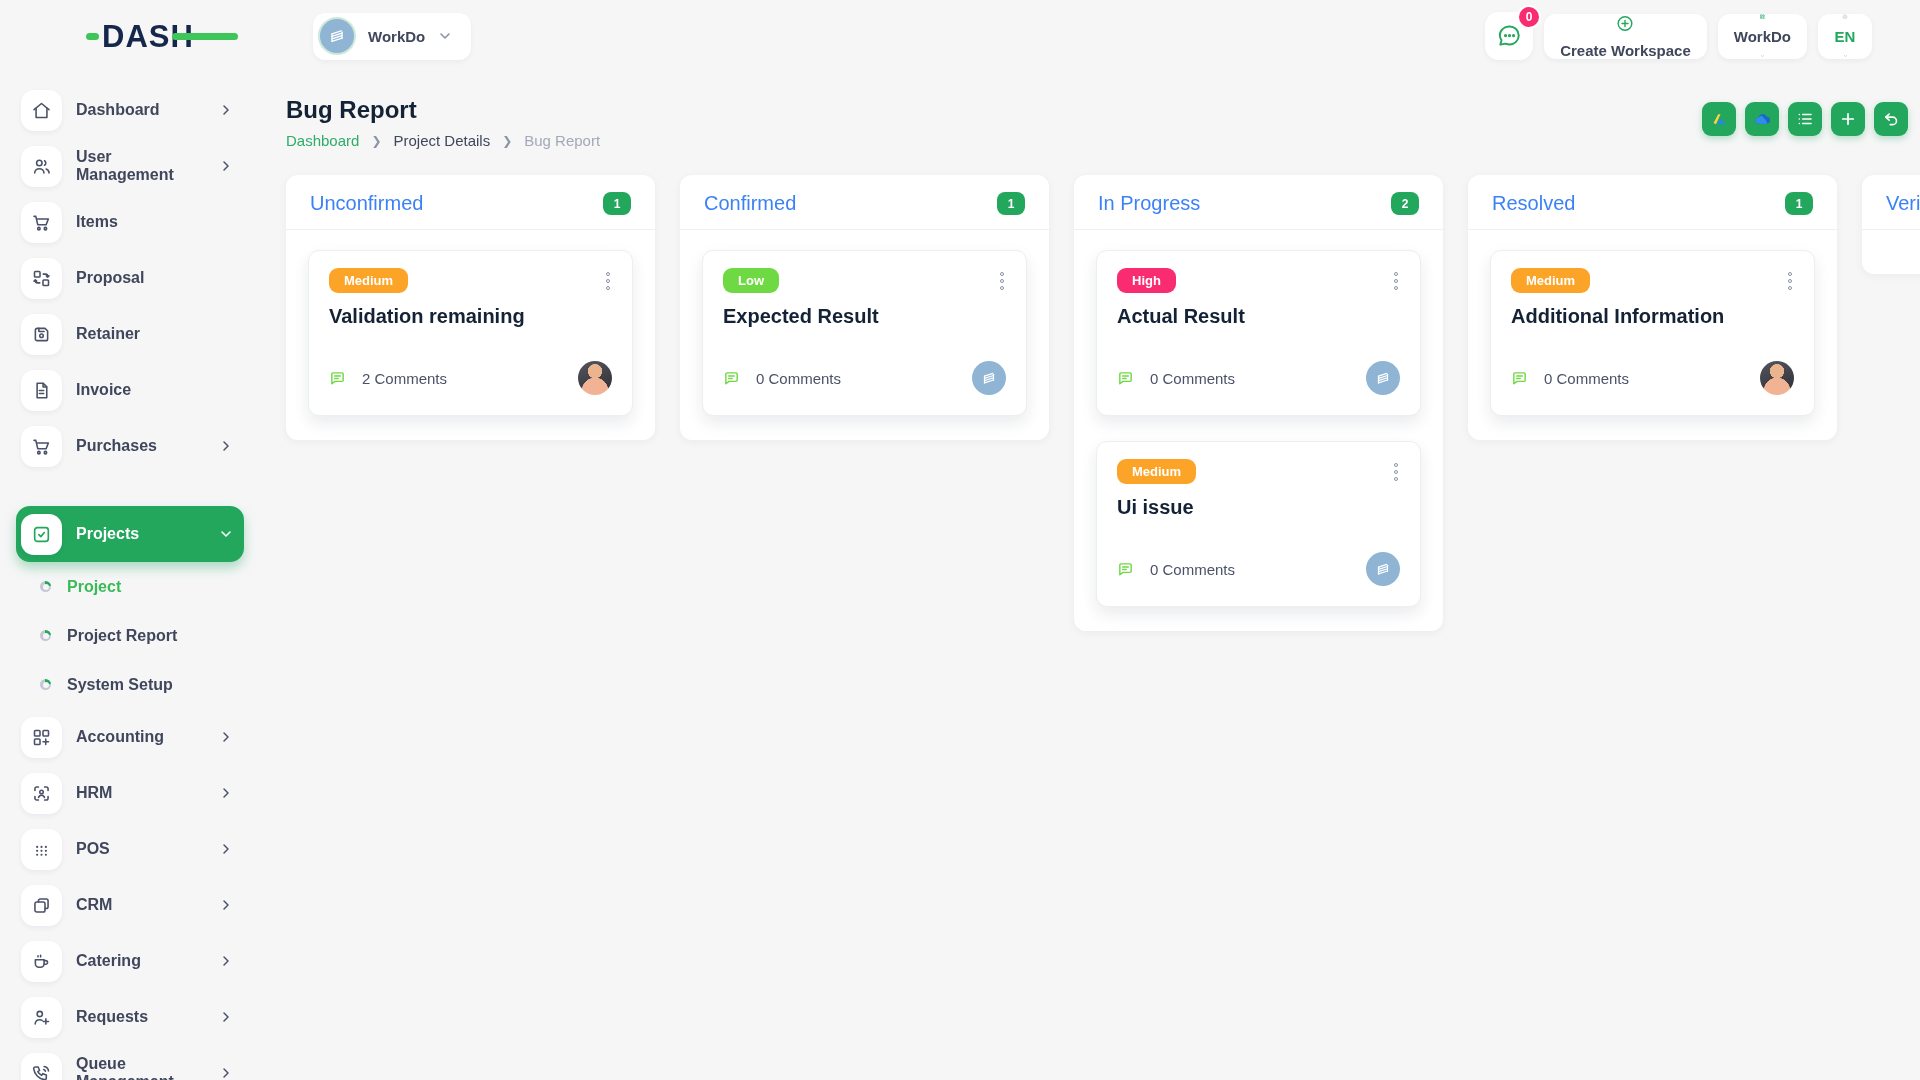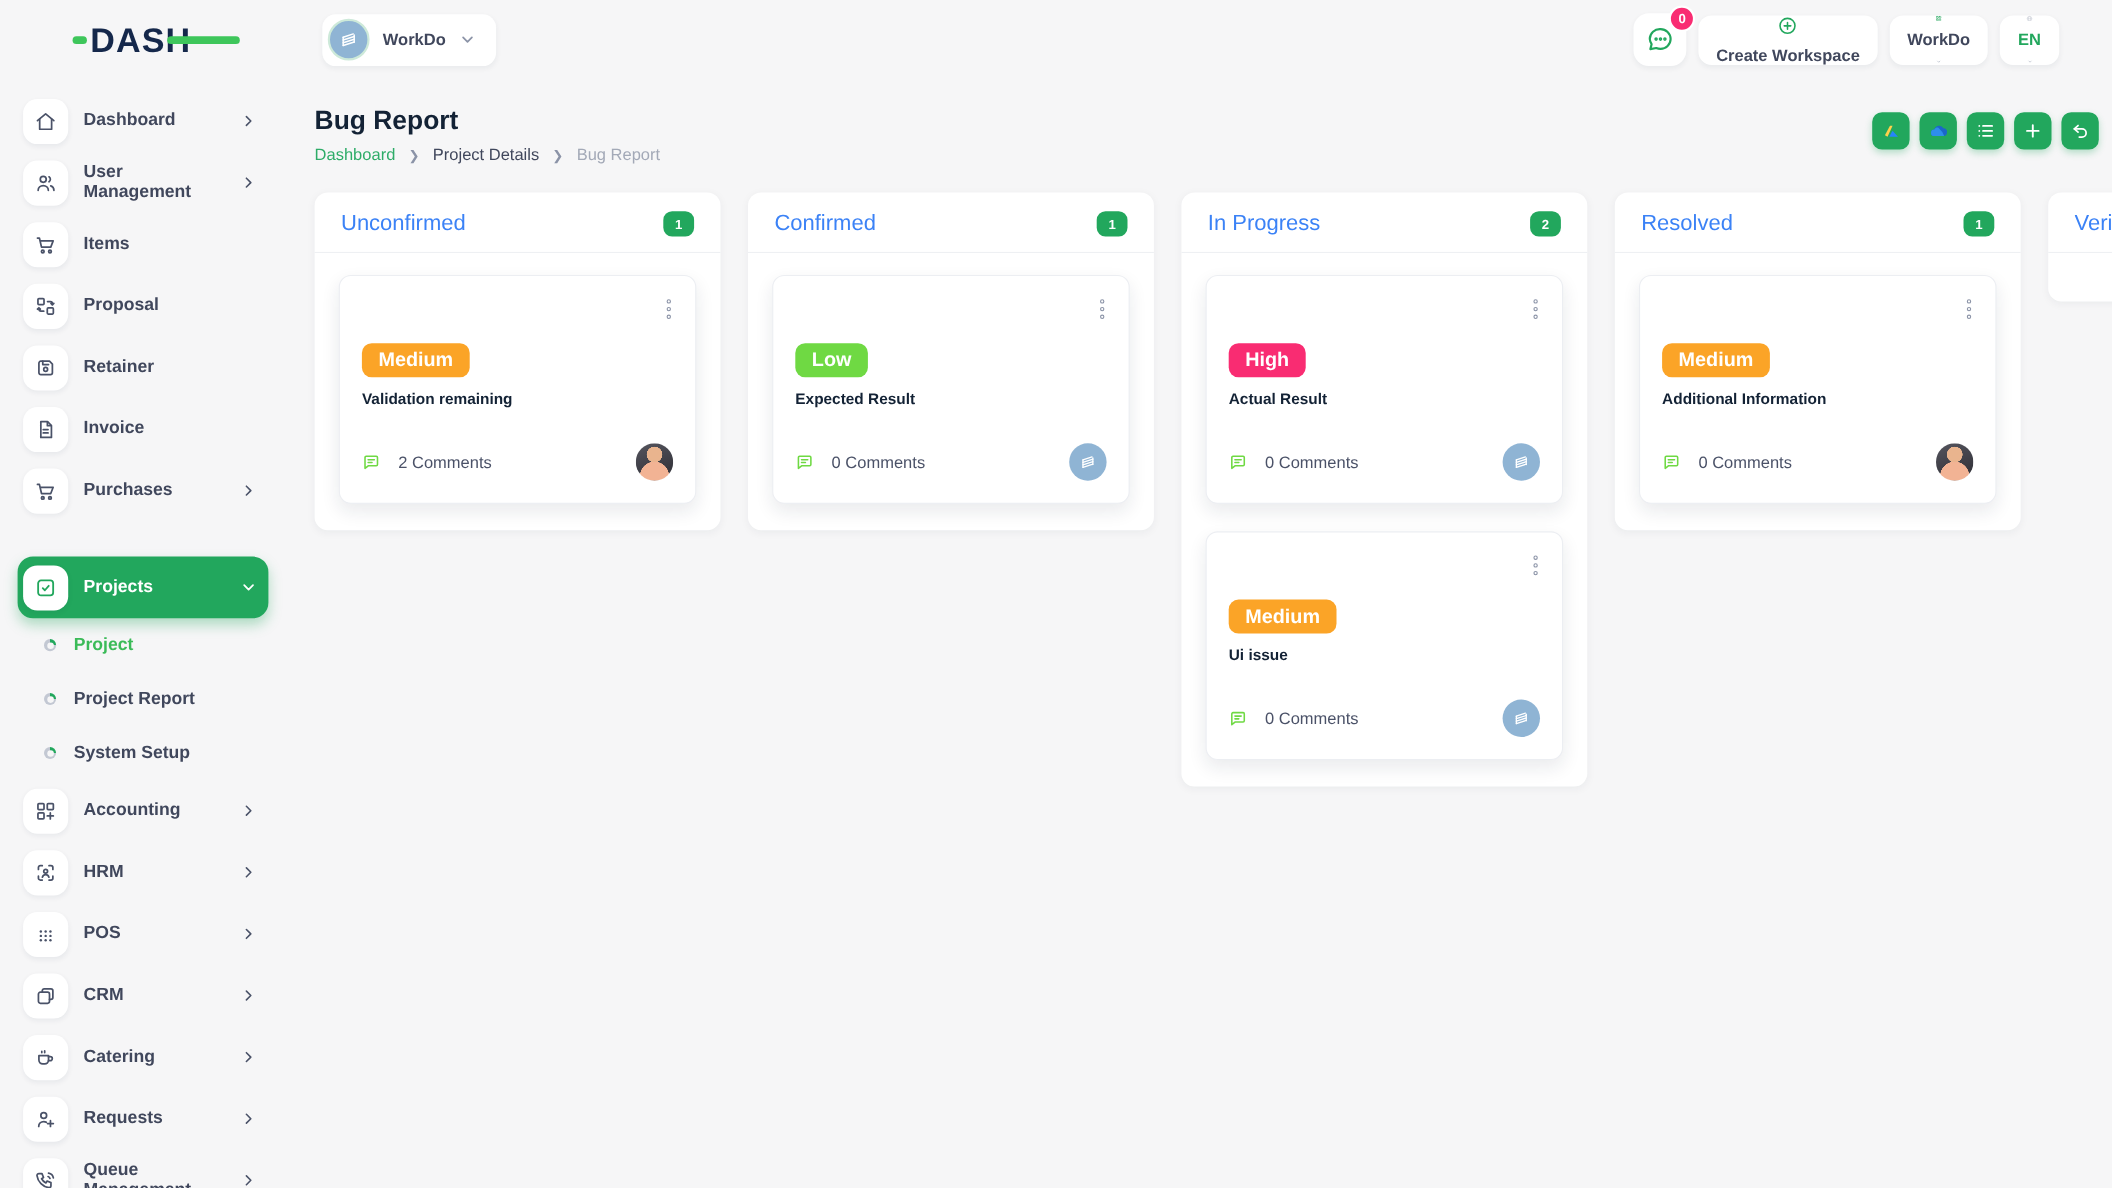--- a/index.html
+++ b/index.html
@@ -7,21 +7,21 @@
   body {
     background:#f6f6f7;
     font-family:"Liberation Sans", sans-serif;
     color:#132235;
     overflow:hidden;
     position:relative;
   }
   svg { display:block; }
 
   
-  .topbar { position:absolute; top:0; left:0; right:0; height:72px; display:flex; align-items:center; }
+  .topbar { position:absolute; top:0; left:0; right:0; height:72px; display:flex; align-items:center;padding-left:20px; }
   .logo { width:214px; padding-left:66px; display:flex; align-items:center; cursor:pointer; }
   .logo-dash { width:13px; height:7px; border-radius:4px; background:#3ec65b; margin-right:3px; }
   .logo-text { font-size:31px; font-weight:800; letter-spacing:1px; color:#15284b; line-height:1; position:relative; }
   .logo-text::after { content:""; position:absolute; right:-44px; top:12px; width:66px; height:7px; border-radius:4px; background:#3ec65b; }
 
   .pill { background:#fff; border-radius:12px; box-shadow:0 2px 5px rgba(20,30,60,.05); display:flex; align-items:center; cursor:pointer; }
   .ws-pill { margin-left:79px; height:47px; padding:0 18px 0 5px; gap:12px; }
   .ws-avatar { width:38px; height:38px; border-radius:50%; background:#8fb4d4; border:2px solid #cde9d9; display:flex; align-items:center; justify-content:center; }
   .ws-name { font-size:15px; font-weight:700; color:#40475c; }
   .chev { color:#8b93a7; }
@@ -61,24 +61,24 @@
 
   
   .board { margin-top:26px; display:flex; gap:25px; align-items:flex-start; }
   .column { width:369px; flex:none; background:#fff; border-radius:12px; box-shadow:0 2px 8px rgba(20,30,60,.05); }
   .col-head { display:flex; align-items:center; justify-content:space-between; padding:17px 24px 14px; border-bottom:1px solid #eef0f3; }
   .col-title { font-size:20px; font-weight:400; color:#3b82f6; white-space:nowrap; overflow:hidden; }
   .col-count { min-width:28px; height:23px; padding:0 8px; border-radius:8px; background:#22a75d; color:#fff; font-size:12px; font-weight:700; display:flex; align-items:center; justify-content:center; }
   .col-body { padding:20px 22px 24px; display:flex; flex-direction:column; gap:25px; min-height:44px; }
   .card { background:#fff; border:1px solid #eceef2; border-radius:11px; box-shadow:0 7px 16px rgba(20,30,60,.09); padding:17px 20px 20px; cursor:grab; }
   .card-top { display:flex; align-items:flex-start; justify-content:space-between; }
-  .prio { display:inline-block; padding:5px 15px; border-radius:9px; color:#fff; font-size:18px; font-weight:600;margin-top:44px; }
+  .prio { display:inline-block; padding:5px 15px; border-radius:9px; color:#fff; font-size:13px; font-weight:600; }
   .dots { display:flex; flex-direction:column; gap:3px; padding:4px 2px; cursor:pointer; }
   .dots i { width:4px; height:4px; border-radius:50%; border:1.4px solid #8b93a7; display:block; }
-  .card-title { margin-top:11px; font-size:14px; font-weight:700; color:#132235; }
+  .card-title { margin-top:11px; font-size:20px; font-weight:700; color:#132235; }
   .card-foot { margin-top:33px; display:flex; align-items:center; justify-content:space-between; }
   .comments { display:flex; align-items:center; gap:16px; font-size:15px; color:#4b5268; }
   .avatar { width:34px; height:34px; border-radius:50%; flex:none; }
   .avatar.ws { background:#8fb4d4; display:flex; align-items:center; justify-content:center; }
   .avatar.photo { background:radial-gradient(circle at 50% 30%, #e9b48e 0 24%, rgba(0,0,0,0) 25%), radial-gradient(circle at 50% 88%, #f2b394 0 38%, rgba(0,0,0,0) 39%), linear-gradient(160deg,#55555e,#2c2c33); }
 </style>
 </head>
 <body>
 
 <div class="topbar">

